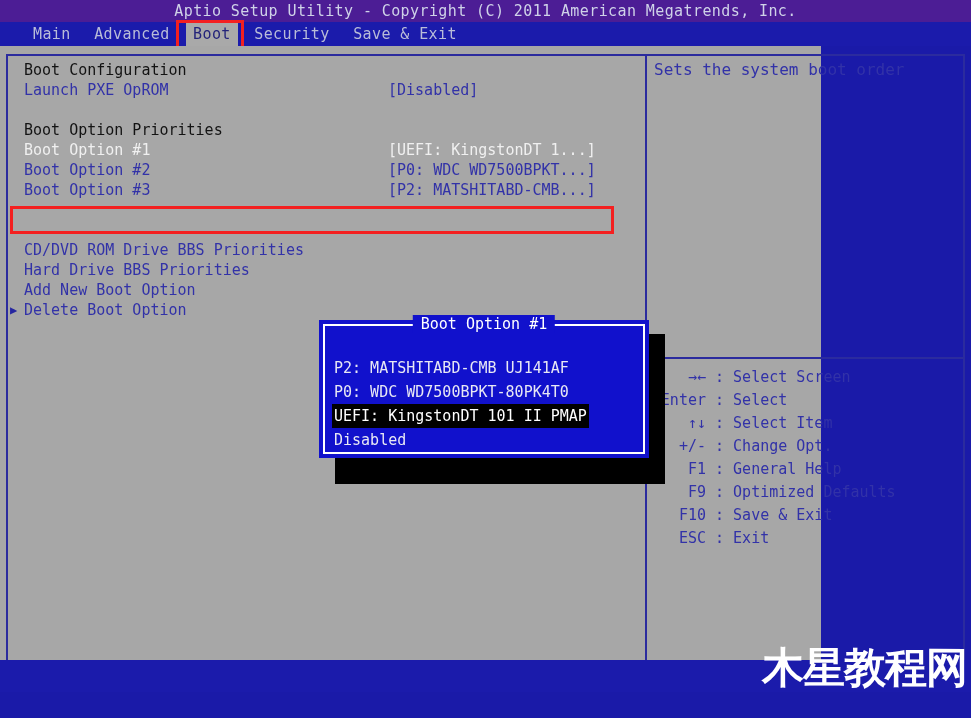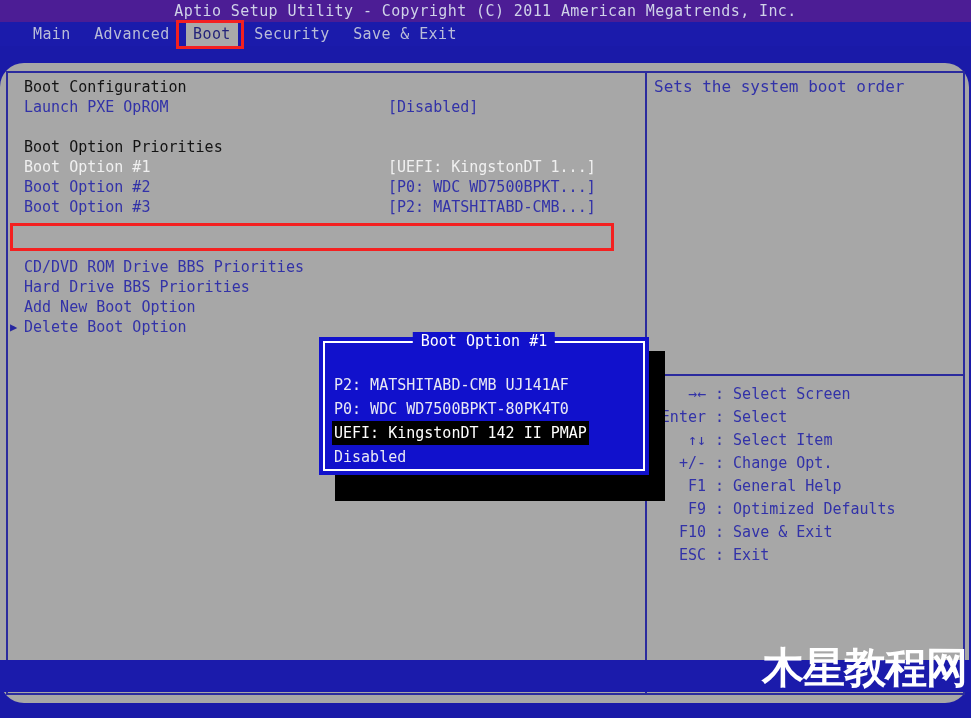--- a/index.html
+++ b/index.html
@@ -61,24 +61,23 @@
     left: 176px; top: 20px;
     width: 68px; height: 29px;
     border: 3px solid #f42020;
     box-sizing: border-box;
     pointer-events: none;
   }
 
   
   #body {
     position: absolute;
-    left: 0; top: 63px;
-    width: 969px; height: 640px;
+    left: 0; top: 46px;
+    width: 821px; height: 640px;
     background: #a7a7a7;
-    border-radius: 24px;
   }
   .hline {
     position: absolute;
     background: #2b2b9e;
     height: 2px;
   }
   .vline {
     position: absolute;
     background: #2b2b9e;
     width: 2px;
@@ -292,21 +291,21 @@
         <div class="keyrow"><span class="kname">ESC</span> <span class="kdesc">: Exit</span></div>
       </div>
 
     <div id="popup-shadow"></div>
     <div id="popup">
       <div id="popup-inner">
         <div id="popup-title">Boot Option #1</div>
         <div id="popup-list">
             <div class="popup-row"><span class="popup-item">P2: MATSHITABD-CMB UJ141AF</span></div>
             <div class="popup-row"><span class="popup-item">P0: WDC WD7500BPKT-80PK4T0</span></div>
-            <div class="popup-row"><span class="popup-item sel">UEFI: KingstonDT 142 II PMAP</span></div>
+            <div class="popup-row"><span class="popup-item sel">UEFI: KingstonDT 101 II PMAP</span></div>
             <div class="popup-row"><span class="popup-item">Disabled</span></div>
           </div>
       </div>
     </div>
   </div>
 
   <div id="footer">
     
     <span id="watermark">木星教程网</span>
   </div>

